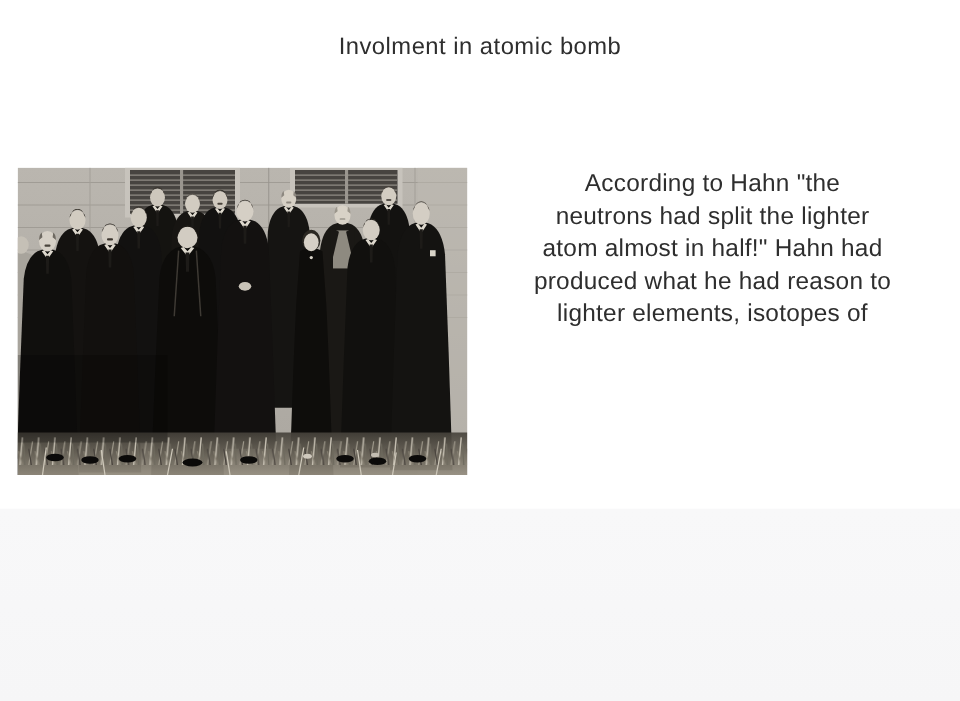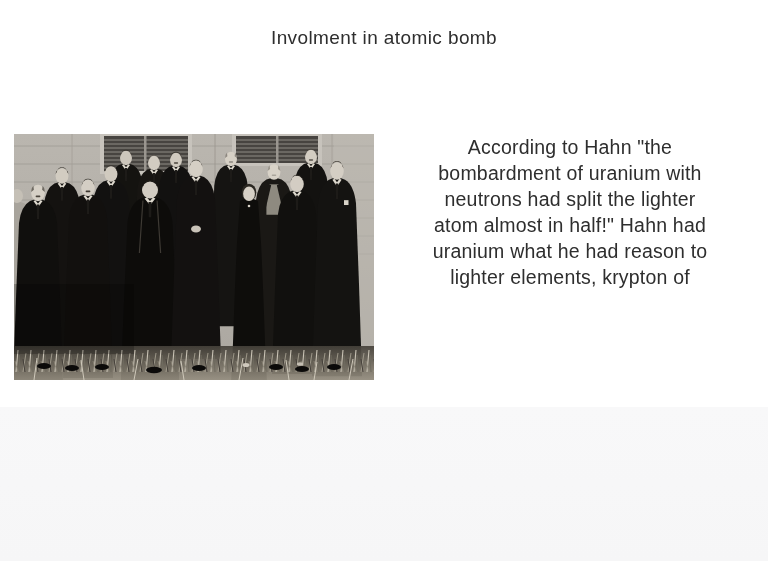--- a/index.html
+++ b/index.html
@@ -275,20 +275,19 @@
         <path d="M335,246 L339,225"></path>
           <path d="M300,246 L303,228"></path>
       </g>
 
       <rect x="0" y="150" width="120" height="70" fill="#000000" opacity="0.22"></rect>
     </svg>
   </figure>
 
   <div class="body-text">
     <div>According to Hahn "the</div>
-    <div>bombardment of uranium with</div>
     <div>neutrons had split the lighter</div>
     <div>atom almost in half!" Hahn had</div>
-    <div>uranium what he had reason to</div>
-    <div>lighter elements, krypton of</div>
+    <div>produced what he had reason to</div>
+    <div>lighter elements, isotopes of</div>
   </div>
 
 </div>
 
 </body></html>

